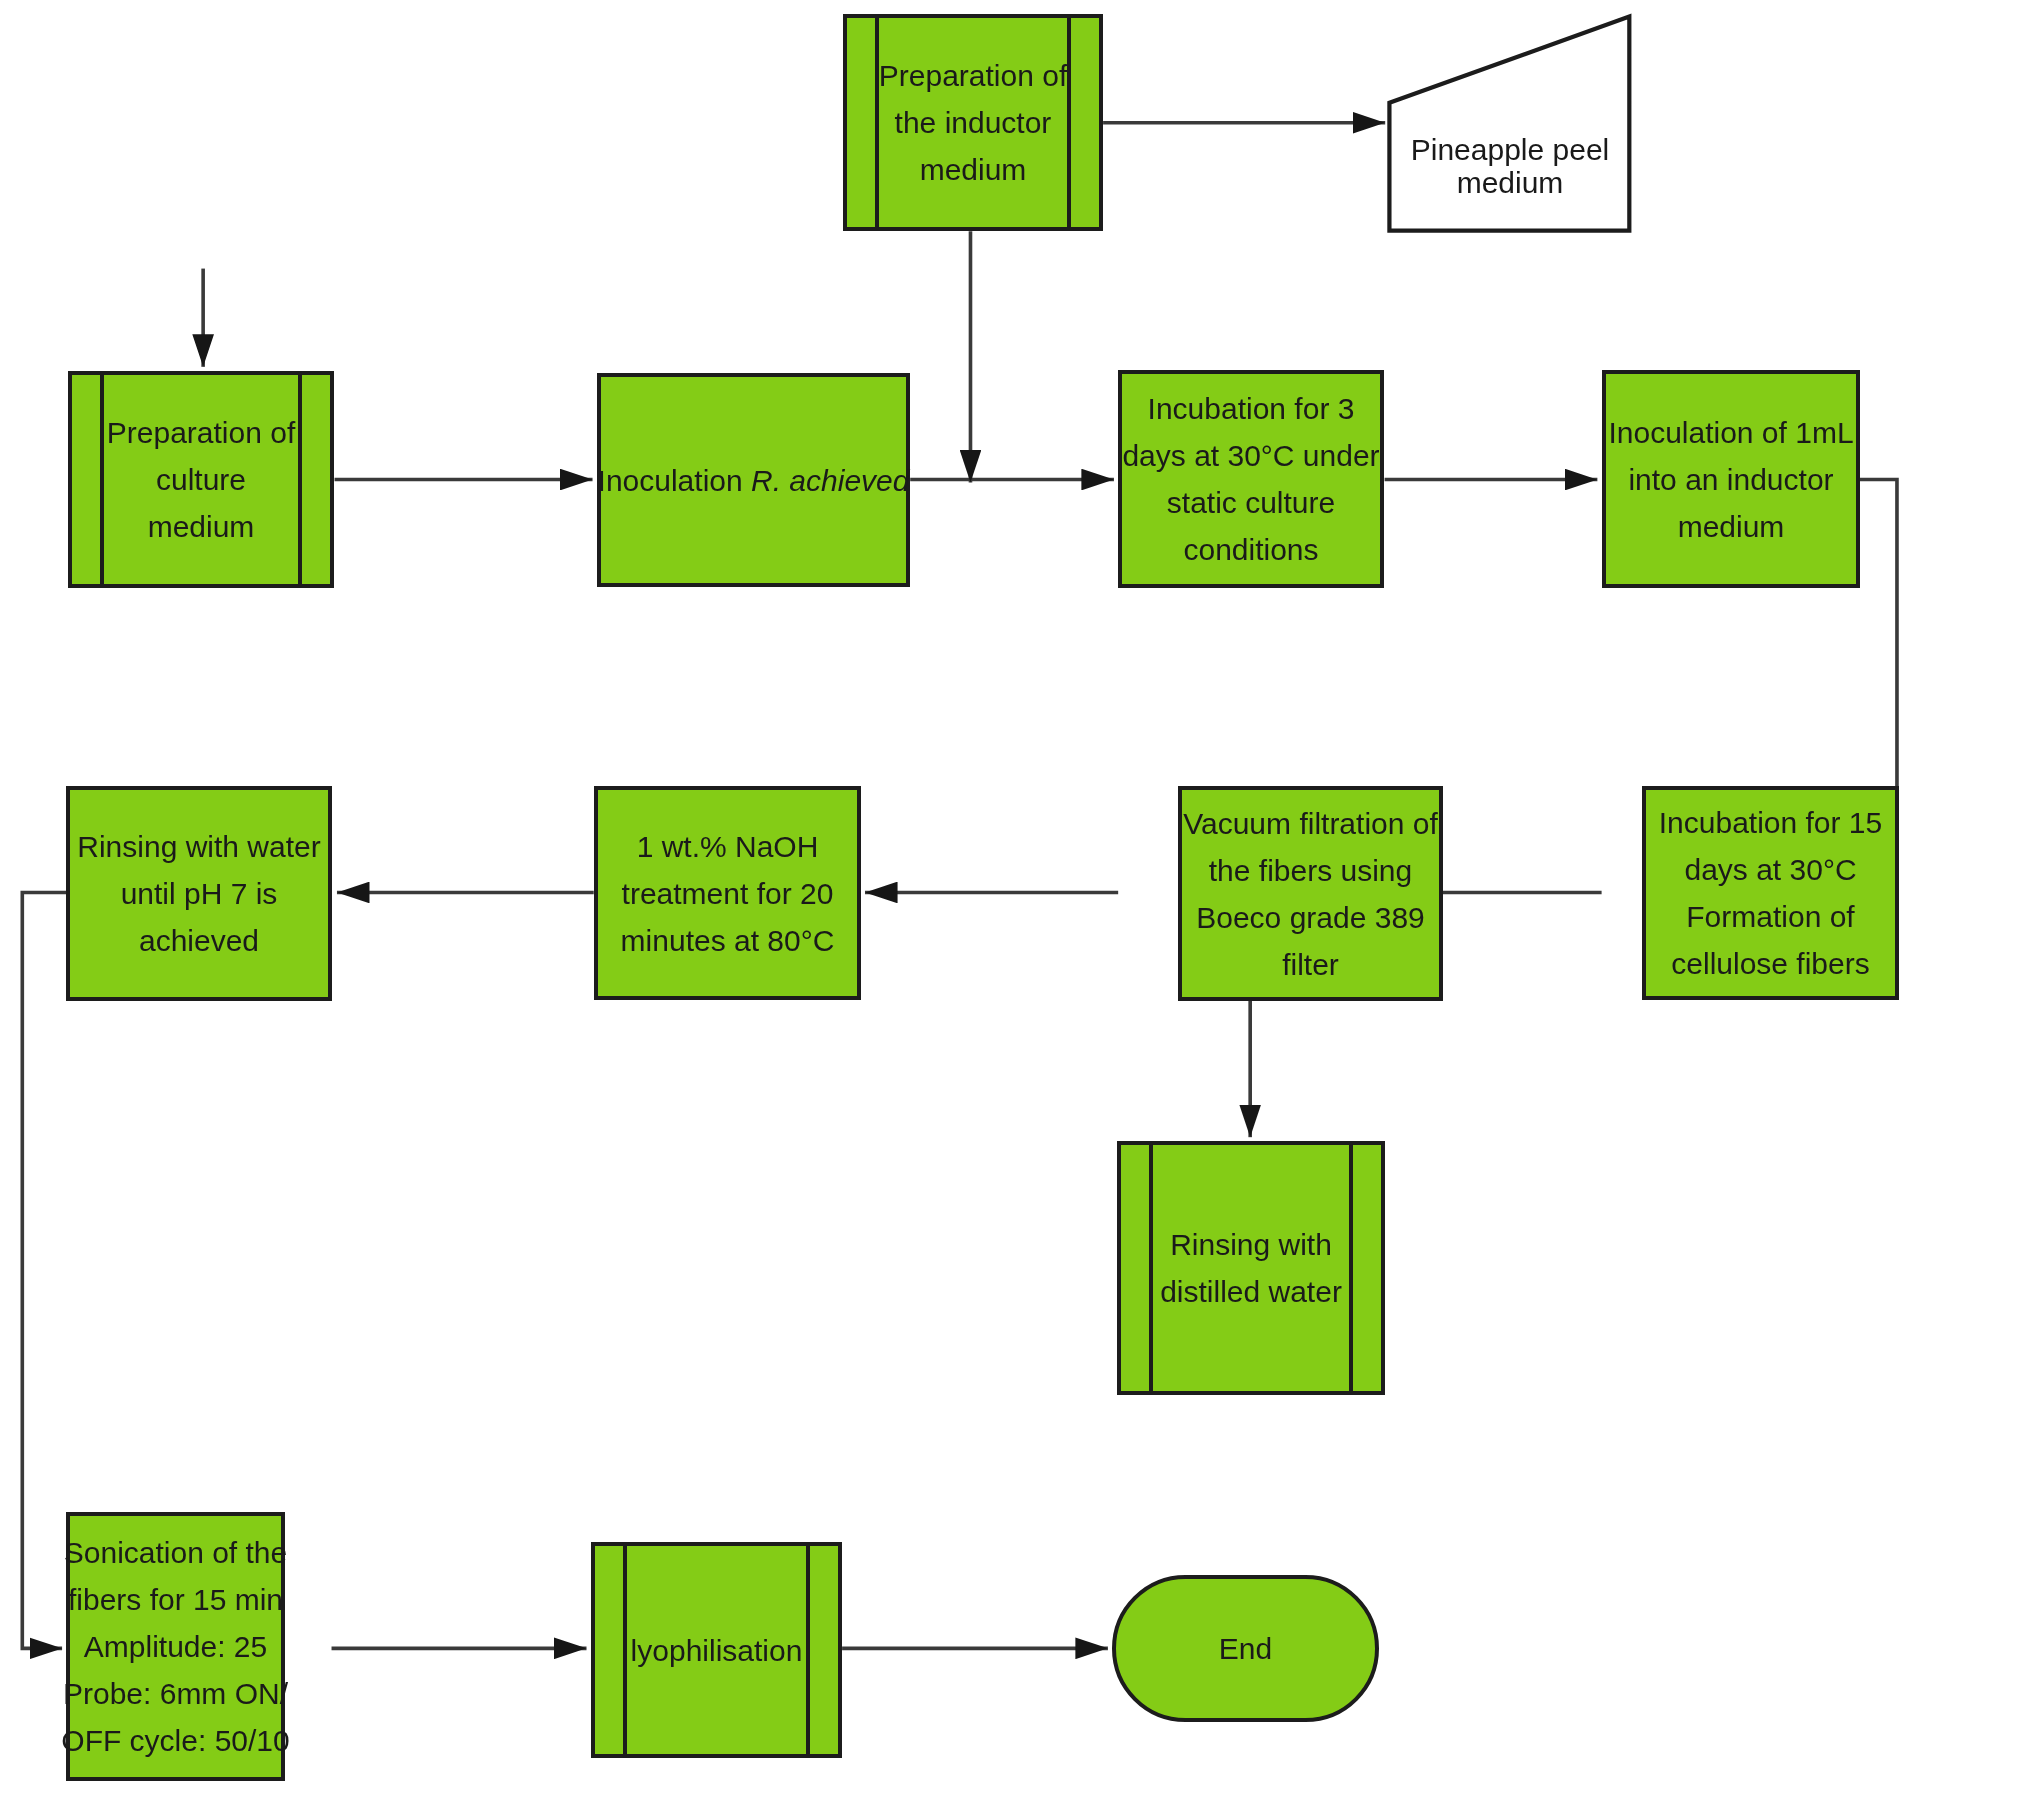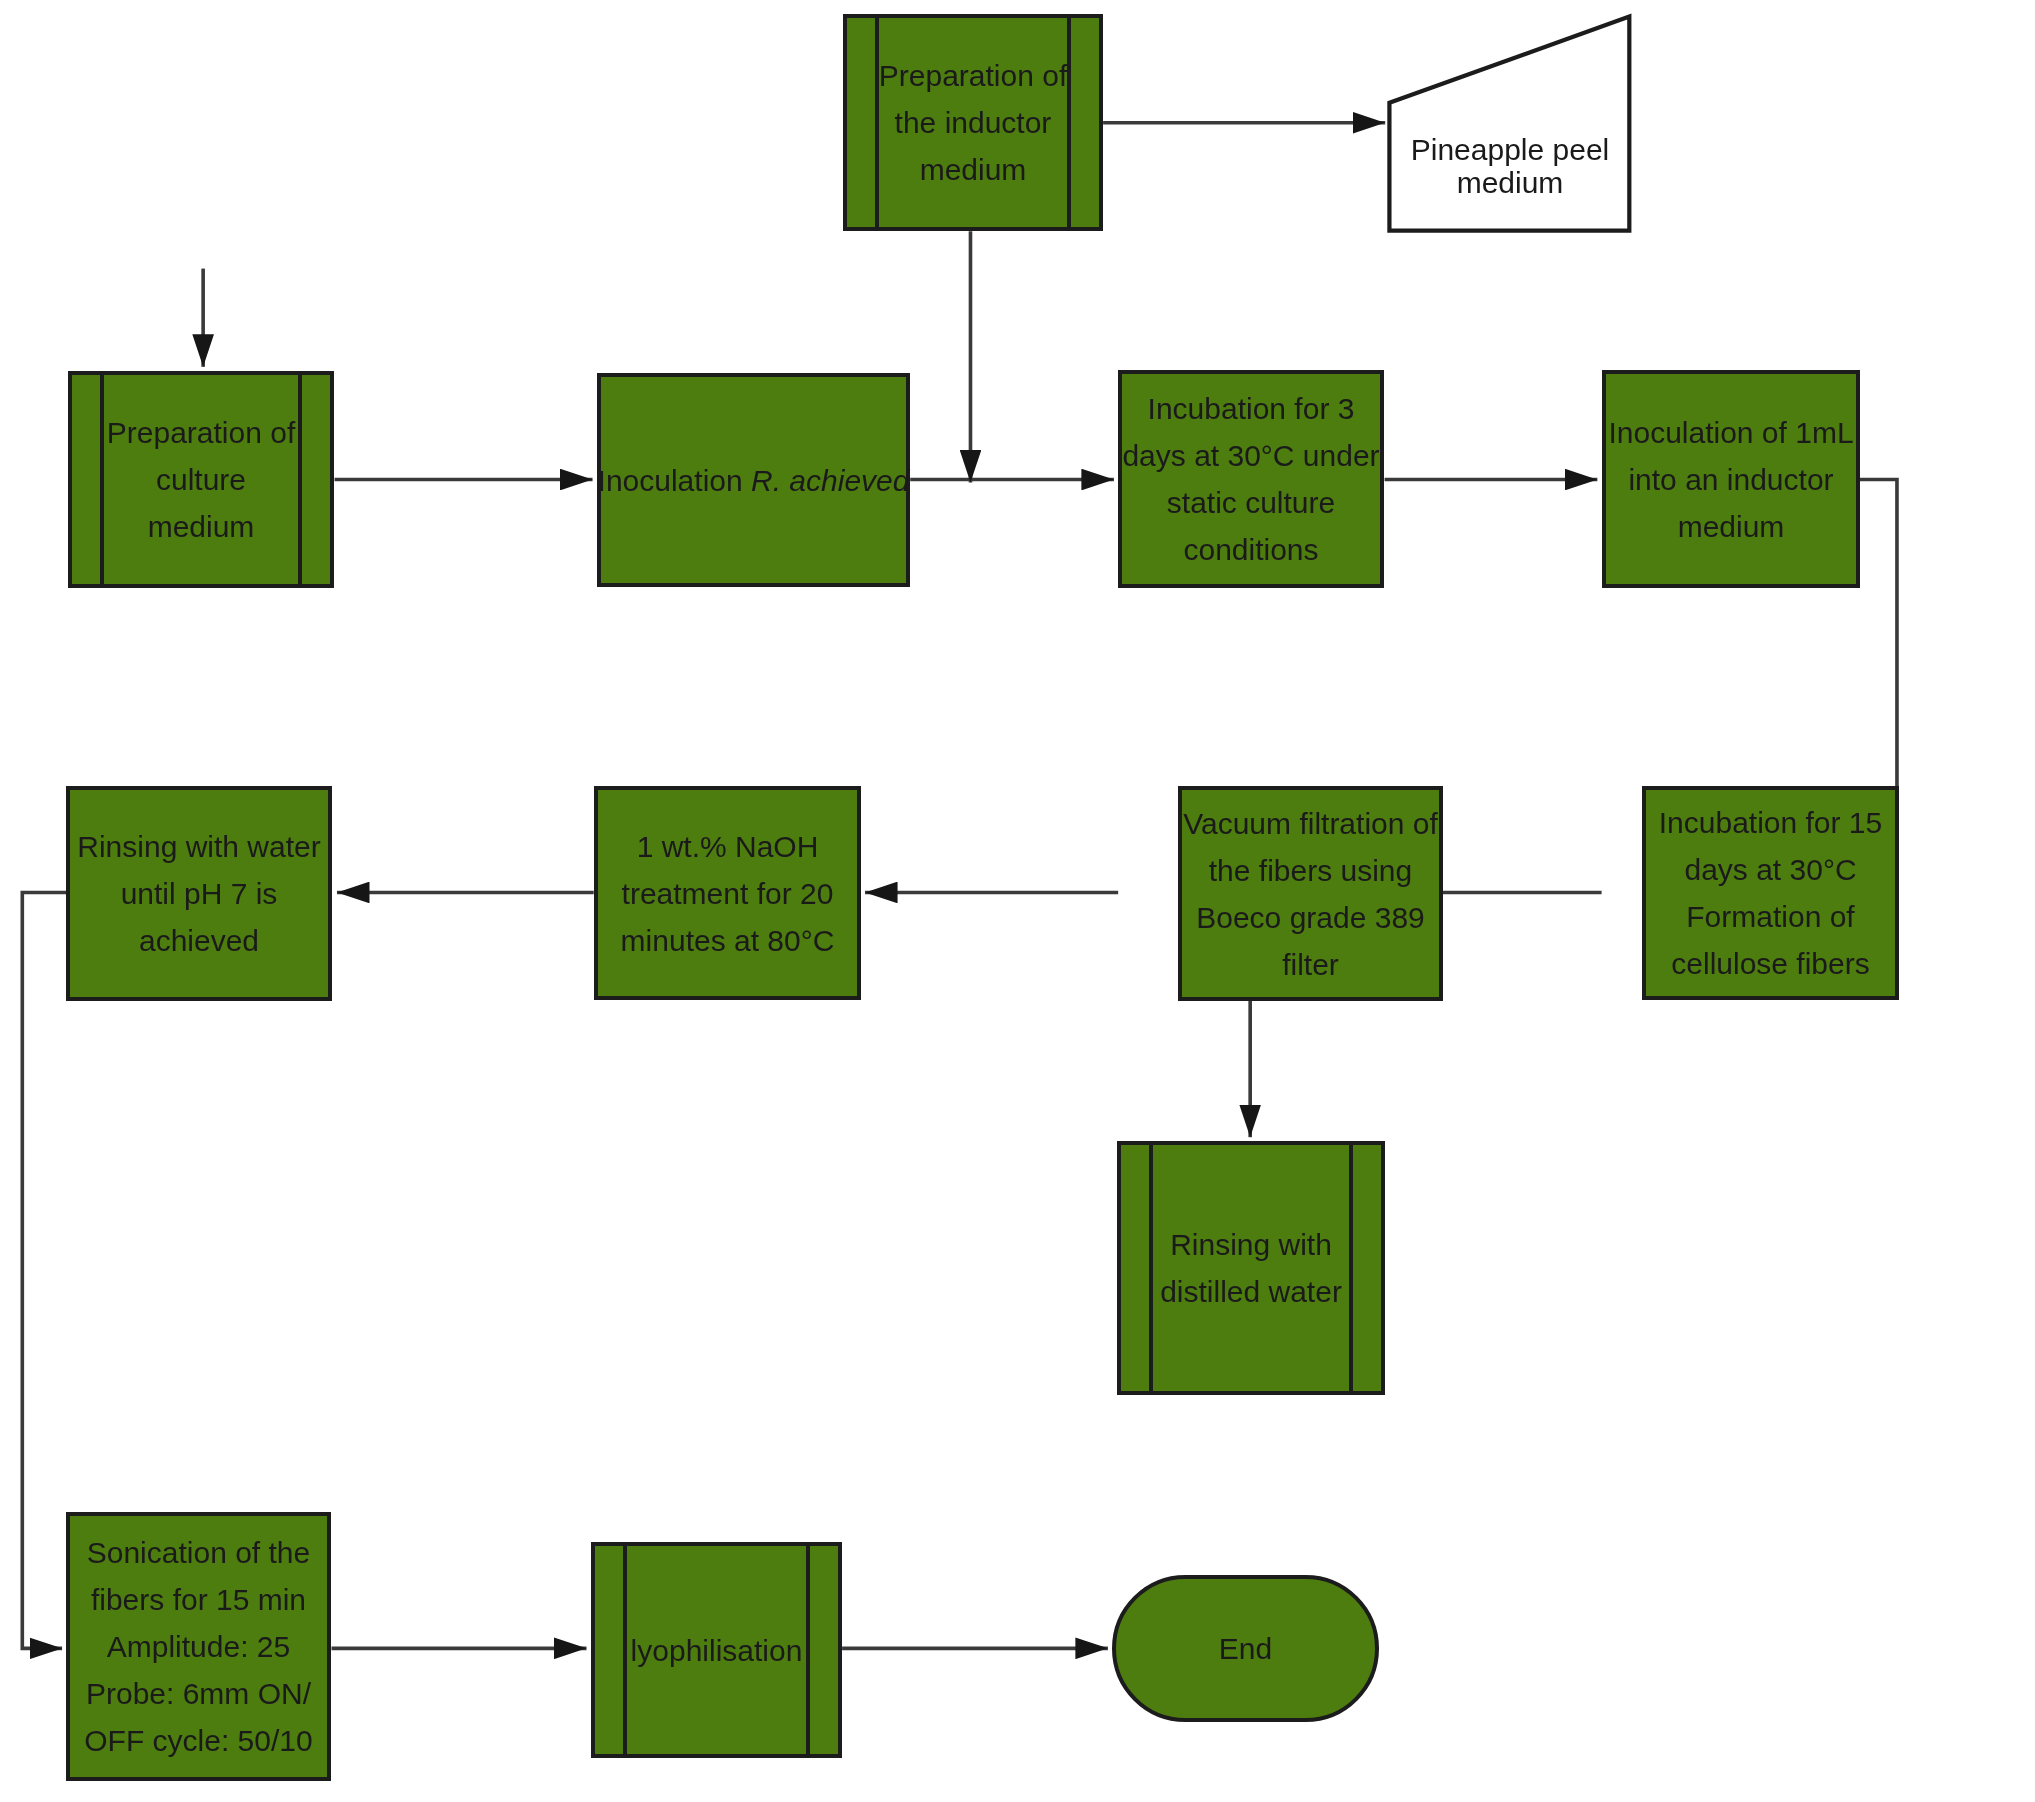--- a/index.html
+++ b/index.html
@@ -16,21 +16,21 @@
     left: 0; top: 0;
     width: 2035px; height: 1803px;
   }
   .node {
     position: absolute;
     box-sizing: border-box;
     display: flex;
     align-items: center;
     justify-content: center;
     text-align: center;
-    background: #4d7c0f;
+    background: #84cc16;
     border: 4.2px solid #1c1c1c;
     font-size: 30px;
     line-height: 47px;
     font-weight: 400;
   }
   .node .lbl { white-space: pre; }
   .terminator { border-radius: 78px; }
   .predef::before, .predef::after {
     content: "";
     position: absolute;
@@ -145,21 +145,21 @@
     <span class="lbl">Rinsing with water
 until pH 7 is
 achieved</span>
   </div>
 
   <div class="node predef" style="left:1117px; top:1141px; width:268px; height:254px;">
     <span class="lbl">Rinsing with
 distilled water</span>
   </div>
 
-  <div class="node" style="left:66px; top:1512px; width:265px; height:269px;">
+  <div class="node" style="left:66px; top:1512px; width:219px; height:269px;">
     <span class="lbl">Sonication of the
 fibers for 15 min
 Amplitude: 25
 Probe: 6mm ON/
 OFF cycle: 50/10</span>
   </div>
 
   <div class="node predef" style="left:591px; top:1542px; width:251px; height:216px;">
     <span class="lbl">lyophilisation</span>
   </div>

